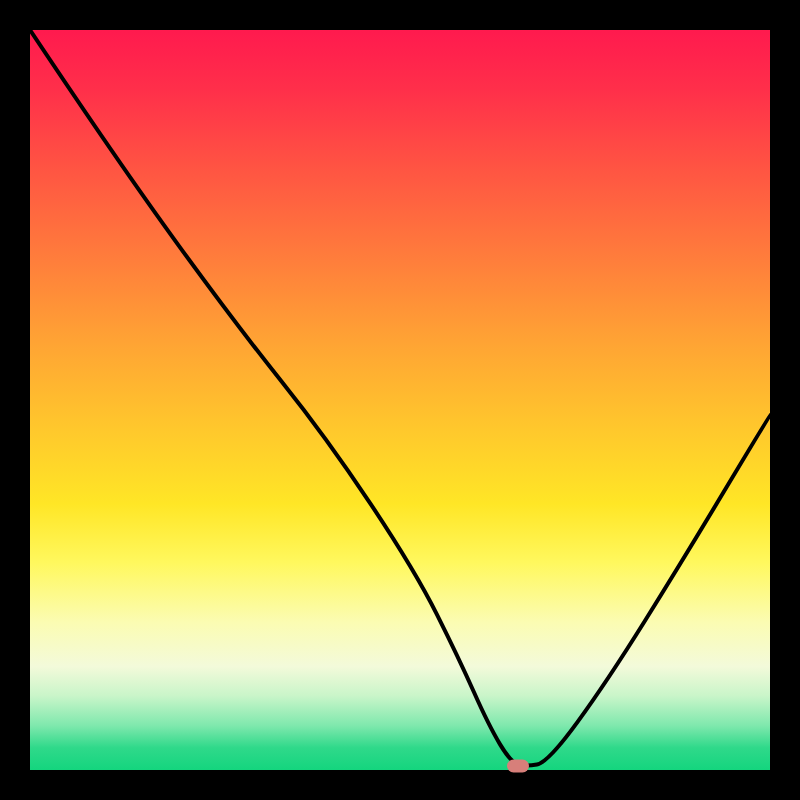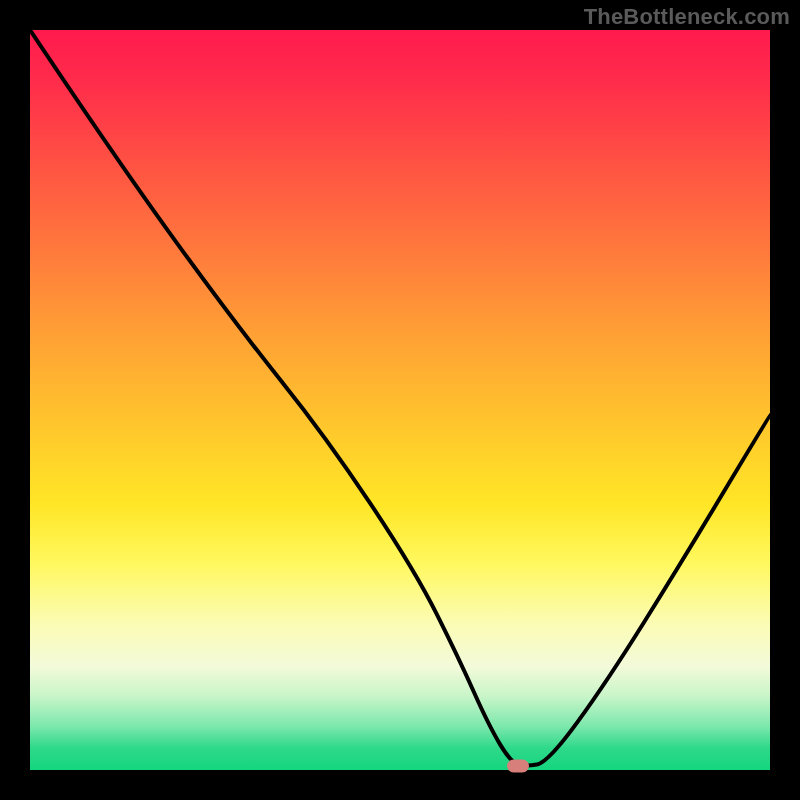--- a/index.html
+++ b/index.html
@@ -66,21 +66,20 @@
     border-radius: 7px;
     background: #d77f7a;
     transform: translate(-50%, -50%);
   }
 </style>
 </head>
 <body>
 
 <div class="frame">
 
-  <div class="watermark">TheBottleneck.com</div>
 
   <div class="plot">
     <div class="gradient"></div>
 
     <svg class="curve" viewBox="0 0 740 740" preserveAspectRatio="none">
       <path fill="none" stroke="#000" stroke-width="4" stroke-linecap="round" d="M 0.0 0.0 Q 88.8 133.2 148.0 214.6 Q 207.2 296.0 251.6 351.5 Q 296.0 407.0 340.4 473.6 Q 384.8 540.2 407.0 584.6 Q 429.2 629.0 444.0 662.3 Q 458.8 695.6 469.9 714.1 Q 481.0 732.6 488.4 734.5 Q 495.8 736.3 506.9 734.5 Q 518.0 732.6 547.6 691.9 Q 577.2 651.2 614.2 592.0 Q 651.2 532.8 695.6 458.8 T 740.0 384.8"></path>
     </svg>
 
     <div class="marker" style="left: 488.4px; top: 736.3px;"></div>
   </div>

